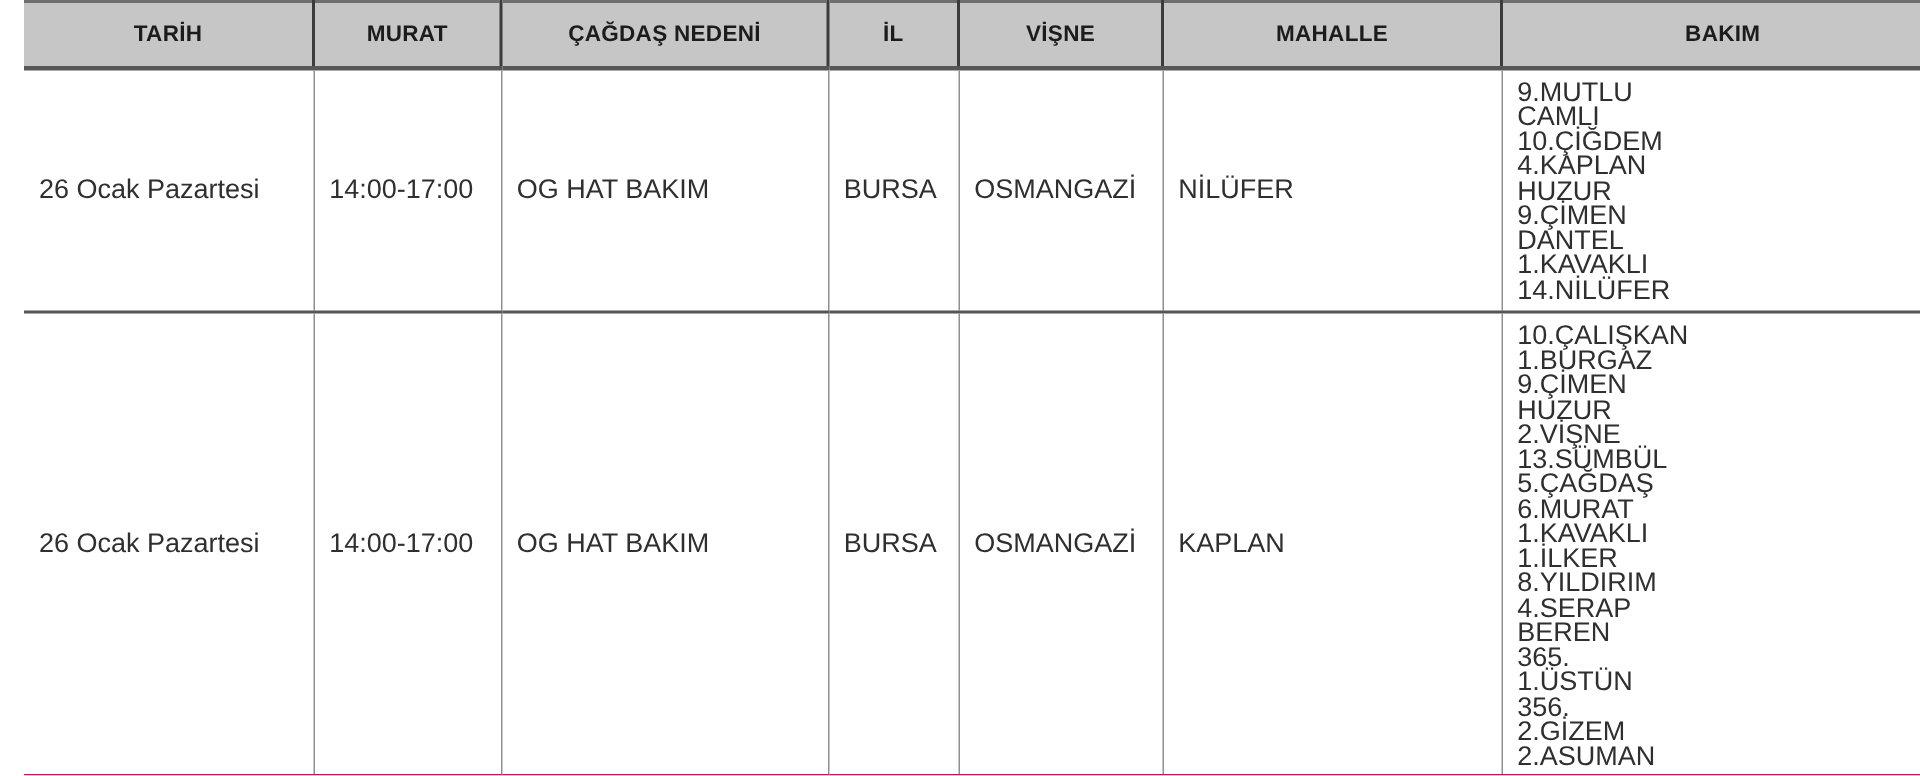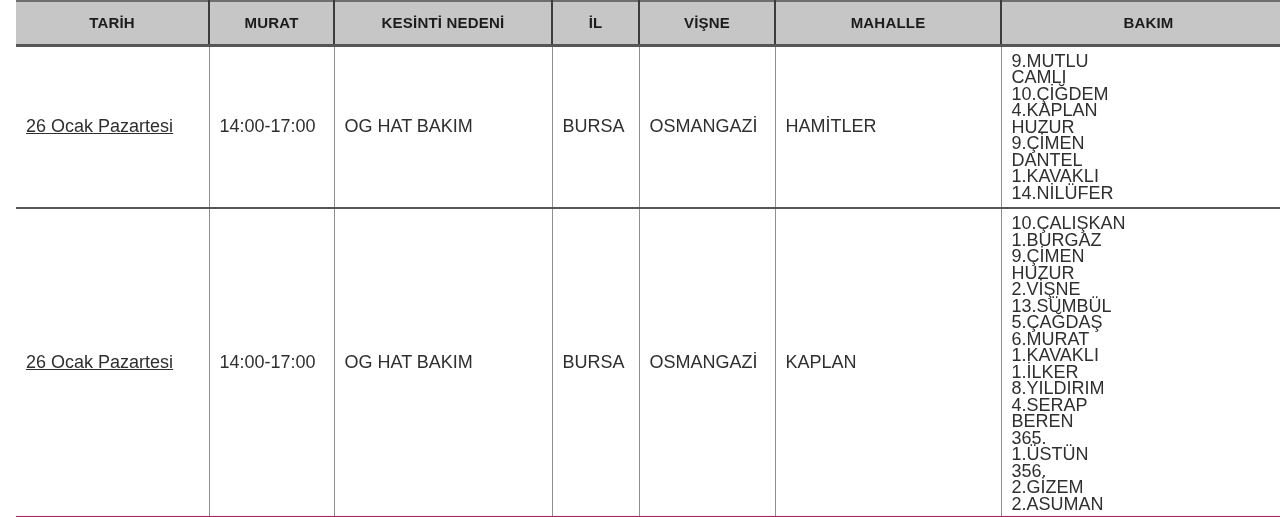--- a/index.html
+++ b/index.html
@@ -47,21 +47,21 @@
   table.outage td {
     color: var(--text-body);
     font-size: 18px;
     text-align: left;
     vertical-align: middle;
     padding-left: 10px;
     padding-right: 6px;
     border-left: 1px solid var(--border-light);
     background: var(--page-bg);
   }
-  table.outage td:first-child { border-left: none; text-decoration: underline; }
+  table.outage td:first-child { border-left: none; }
   table.outage tr.row-first { height: 163px; }
   table.outage tr.row-first td { border-bottom: 2px solid #555555; }
   table.outage tr.row-second { height: 308px; }
   table.outage tr.row-second td { border-bottom: 6px solid #be185d; }
   table.outage td.sokak-cell {
     vertical-align: top;
     padding-top: 6px;
     padding-bottom: 4px;
     line-height: 16.5px;
     white-space: pre-line;
@@ -78,35 +78,35 @@
       <col style="width:218px">
       <col style="width:87px">
       <col style="width:136px">
       <col style="width:226px">
       <col style="width:295px">
     </colgroup>
     <thead>
       <tr>
         <th>TARİH</th>
         <th>MURAT</th>
-        <th>KESİNTİ NEDENİ</th>
+        <th>ÇAĞDAŞ NEDENİ</th>
         <th>İL</th>
         <th>VİŞNE</th>
         <th>MAHALLE</th>
         <th>BAKIM</th>
       </tr>
     </thead>
     <tbody>
       <tr class="row-first">
         <td>26 Ocak Pazartesi</td>
         <td>14:00-17:00</td>
         <td>OG HAT BAKIM</td>
         <td>BURSA</td>
         <td>OSMANGAZİ</td>
-        <td>HAMİTLER</td>
+        <td>NİLÜFER</td>
         <td class="sokak-cell">9.MUTLU
 CAMLI
 10.ÇİĞDEM
 4.KAPLAN
 HUZUR
 9.ÇİMEN
 DANTEL
 1.KAVAKLI
 14.NİLÜFER</td>
       </tr>

